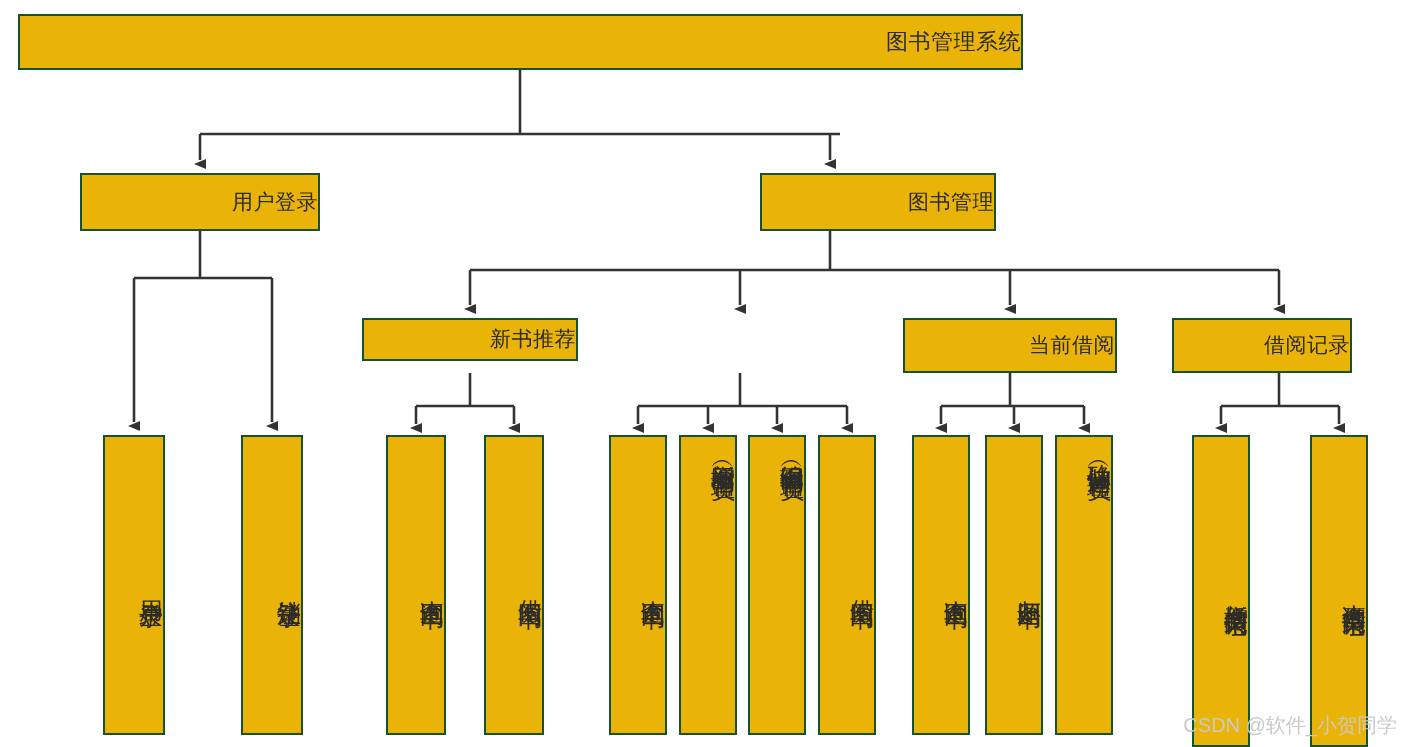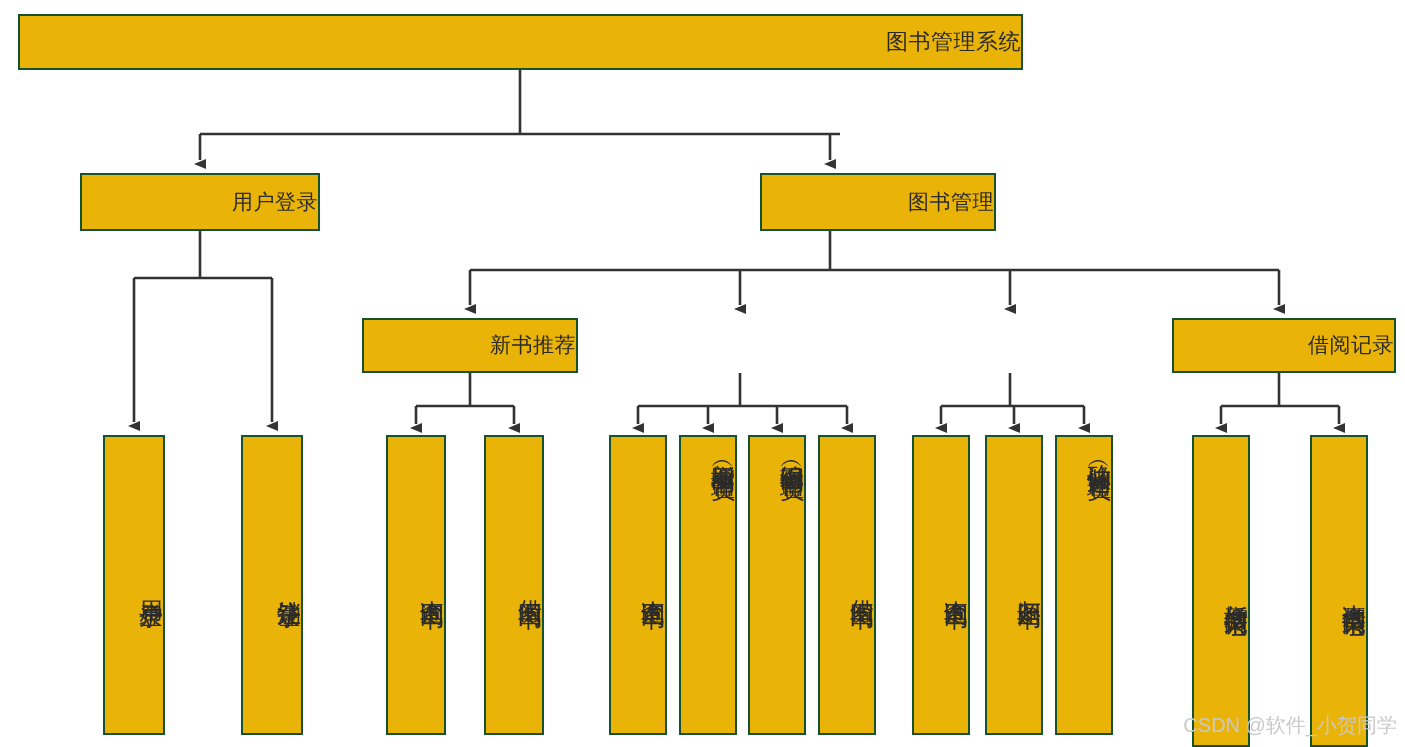--- a/index.html
+++ b/index.html
@@ -137,24 +137,27 @@
     <span class="label">图书管理系统</span>
   </div>
 
   <div class="node horiz" style="left:80px; top:173px; width:240px; height:58px;">
     <span class="label">用户登录</span>
   </div>
   <div class="node horiz" style="left:712px; top:173px; width:236px; height:58px;margin-left:48px;">
     <span class="label">图书管理</span>
   </div>
 
-  <div class="node horiz" style="left:362px; top:318px; width:216px; height:55px;">
+  <div class="node horiz" style="left:362px; top:318px; width:216px; height:43px;">
     <span class="label">新书推荐</span>
   </div>
-  <div class="node horiz" style="left:1172px; top:318px; width:224px; height:55px;">
+  <div class="node horiz" style="left:903px; top:318px; width:214px; height:55px;">
+    <span class="label">当前借阅</span>
+  </div>
+  <div class="node horiz" style="left:1172px; top:318px; width:180px; height:55px;">
     <span class="label">借阅记录</span>
   </div>
 
   <div class="node vert centered" style="left:103px; top:435px; width:62px; height:300px;">
     <span class="label">用户登录</span>
   </div>
   <div class="node vert centered" style="left:241px; top:435px; width:62px; height:300px;">
     <span class="label">注销登录</span>
   </div>
 

